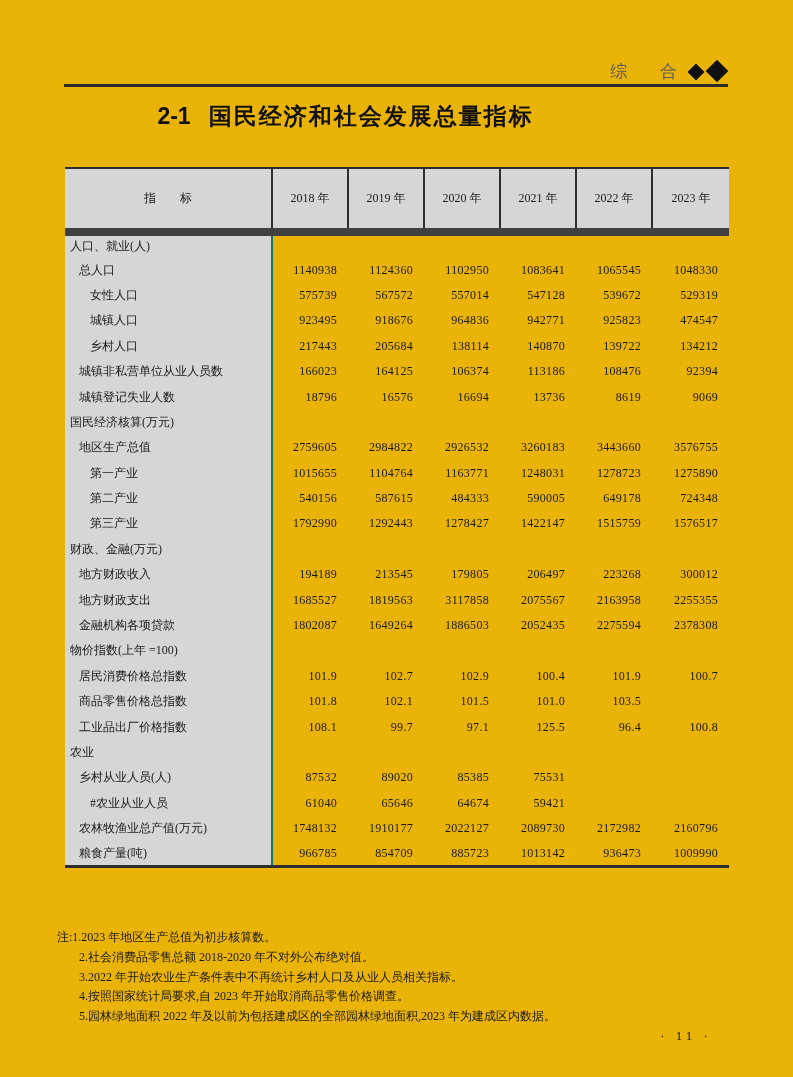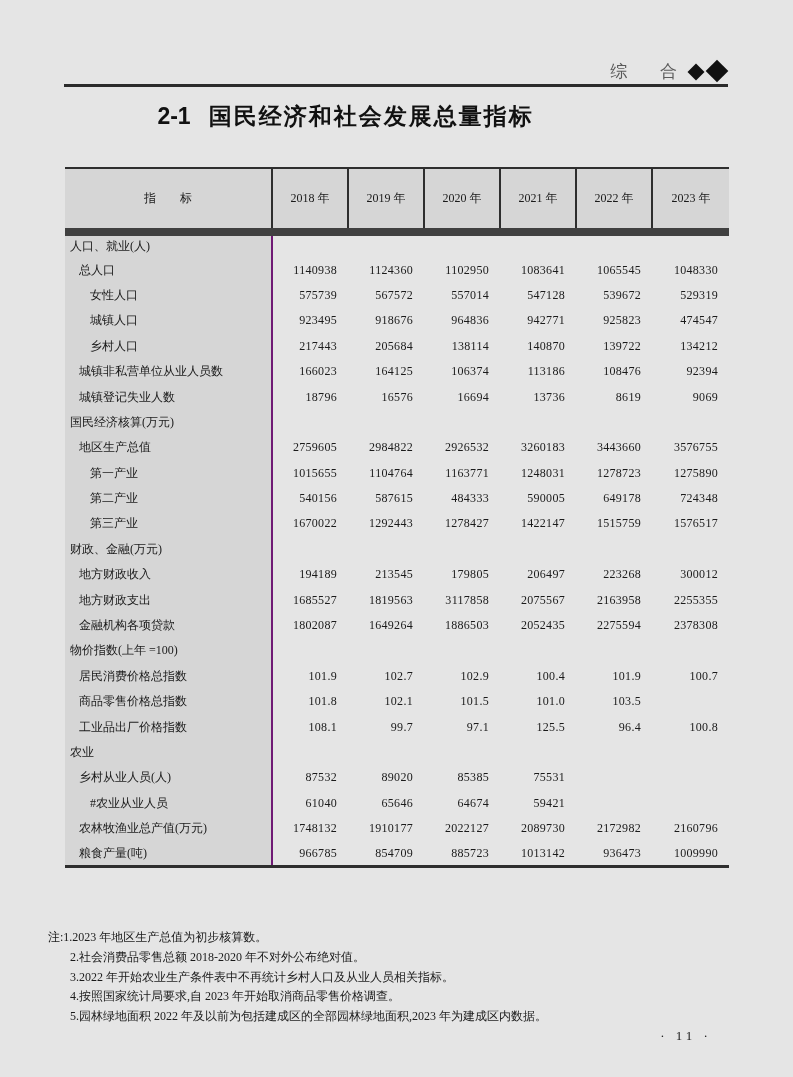--- a/index.html
+++ b/index.html
@@ -1,20 +1,20 @@
 <!DOCTYPE html>
 <html><head>
 <meta charset="utf-8">
 <style>
   * { margin:0; padding:0; box-sizing:border-box; }
   html,body { background:#888; }
   .page {
     position:relative;
     width:793px; height:1077px;
-    background:#e5e5e5;
+    background:#eab308;
     margin:0 auto;
     overflow:hidden;
     font-family:"Liberation Serif","DejaVu Serif",serif;
     color:#1a1a1a;
   }
   
   .band-text {
     position:absolute; top:60px; right:102px;
     font-family:"Liberation Sans","DejaVu Sans",sans-serif;
     font-size:17px; color:#5a5a5a; letter-spacing:14px;
@@ -51,40 +51,40 @@
     height:64px;
     font-weight:400;
     text-align:center;
     vertical-align:middle;
     border-bottom:8px solid #404040;
   }
   .stat-table thead th.year { border-left:2px solid #2e2e2e; }
   .stat-table tbody tr { height:25.4px; }
   .stat-table tbody th.stub {
     background:#d6d6d6;
-    border-right:2px solid #701a75;
+    border-right:2px solid #0f766e;
     font-weight:400;
     text-align:left;
     vertical-align:middle;
     white-space:nowrap;
   }
   .stat-table tbody th.stub.ind0 { padding-left:5px; }
   .stat-table tbody th.stub.ind1 { padding-left:14px; }
   .stat-table tbody th.stub.ind2 { padding-left:25px; }
   .stat-table tbody td {
     text-align:right;
     padding-right:11px;
     vertical-align:middle;
     font-family:"Liberation Serif","DejaVu Serif",serif;
     letter-spacing:0.3px;
   }
 
   
   .notes {
-    position:absolute; left:48px; top:928px; width:680px;
+    position:absolute; left:57px; top:928px; width:680px;
     font-size:12px; line-height:19.8px; color:#1a1a1a;
   }
   .note-line { padding-left:22px; white-space:nowrap; }
   .note-line.first { padding-left:0; }
 
   .pagenum {
     position:absolute; left:636px; top:1028px; width:100px;
     text-align:center; font-size:13px; letter-spacing:4px;
   }
 </style>
@@ -218,21 +218,21 @@
           <th class="stub ind2">第二产业</th>
           <td>540156</td>
           <td>587615</td>
           <td>484333</td>
           <td>590005</td>
           <td>649178</td>
           <td>724348</td>
         </tr>
         <tr>
           <th class="stub ind2">第三产业</th>
-          <td>1670022</td>
+          <td>1792990</td>
           <td>1292443</td>
           <td>1278427</td>
           <td>1422147</td>
           <td>1515759</td>
           <td>1576517</td>
         </tr>
         <tr>
           <th class="stub ind0">财政、金融(万元)</th>
           <td></td>
           <td></td>

